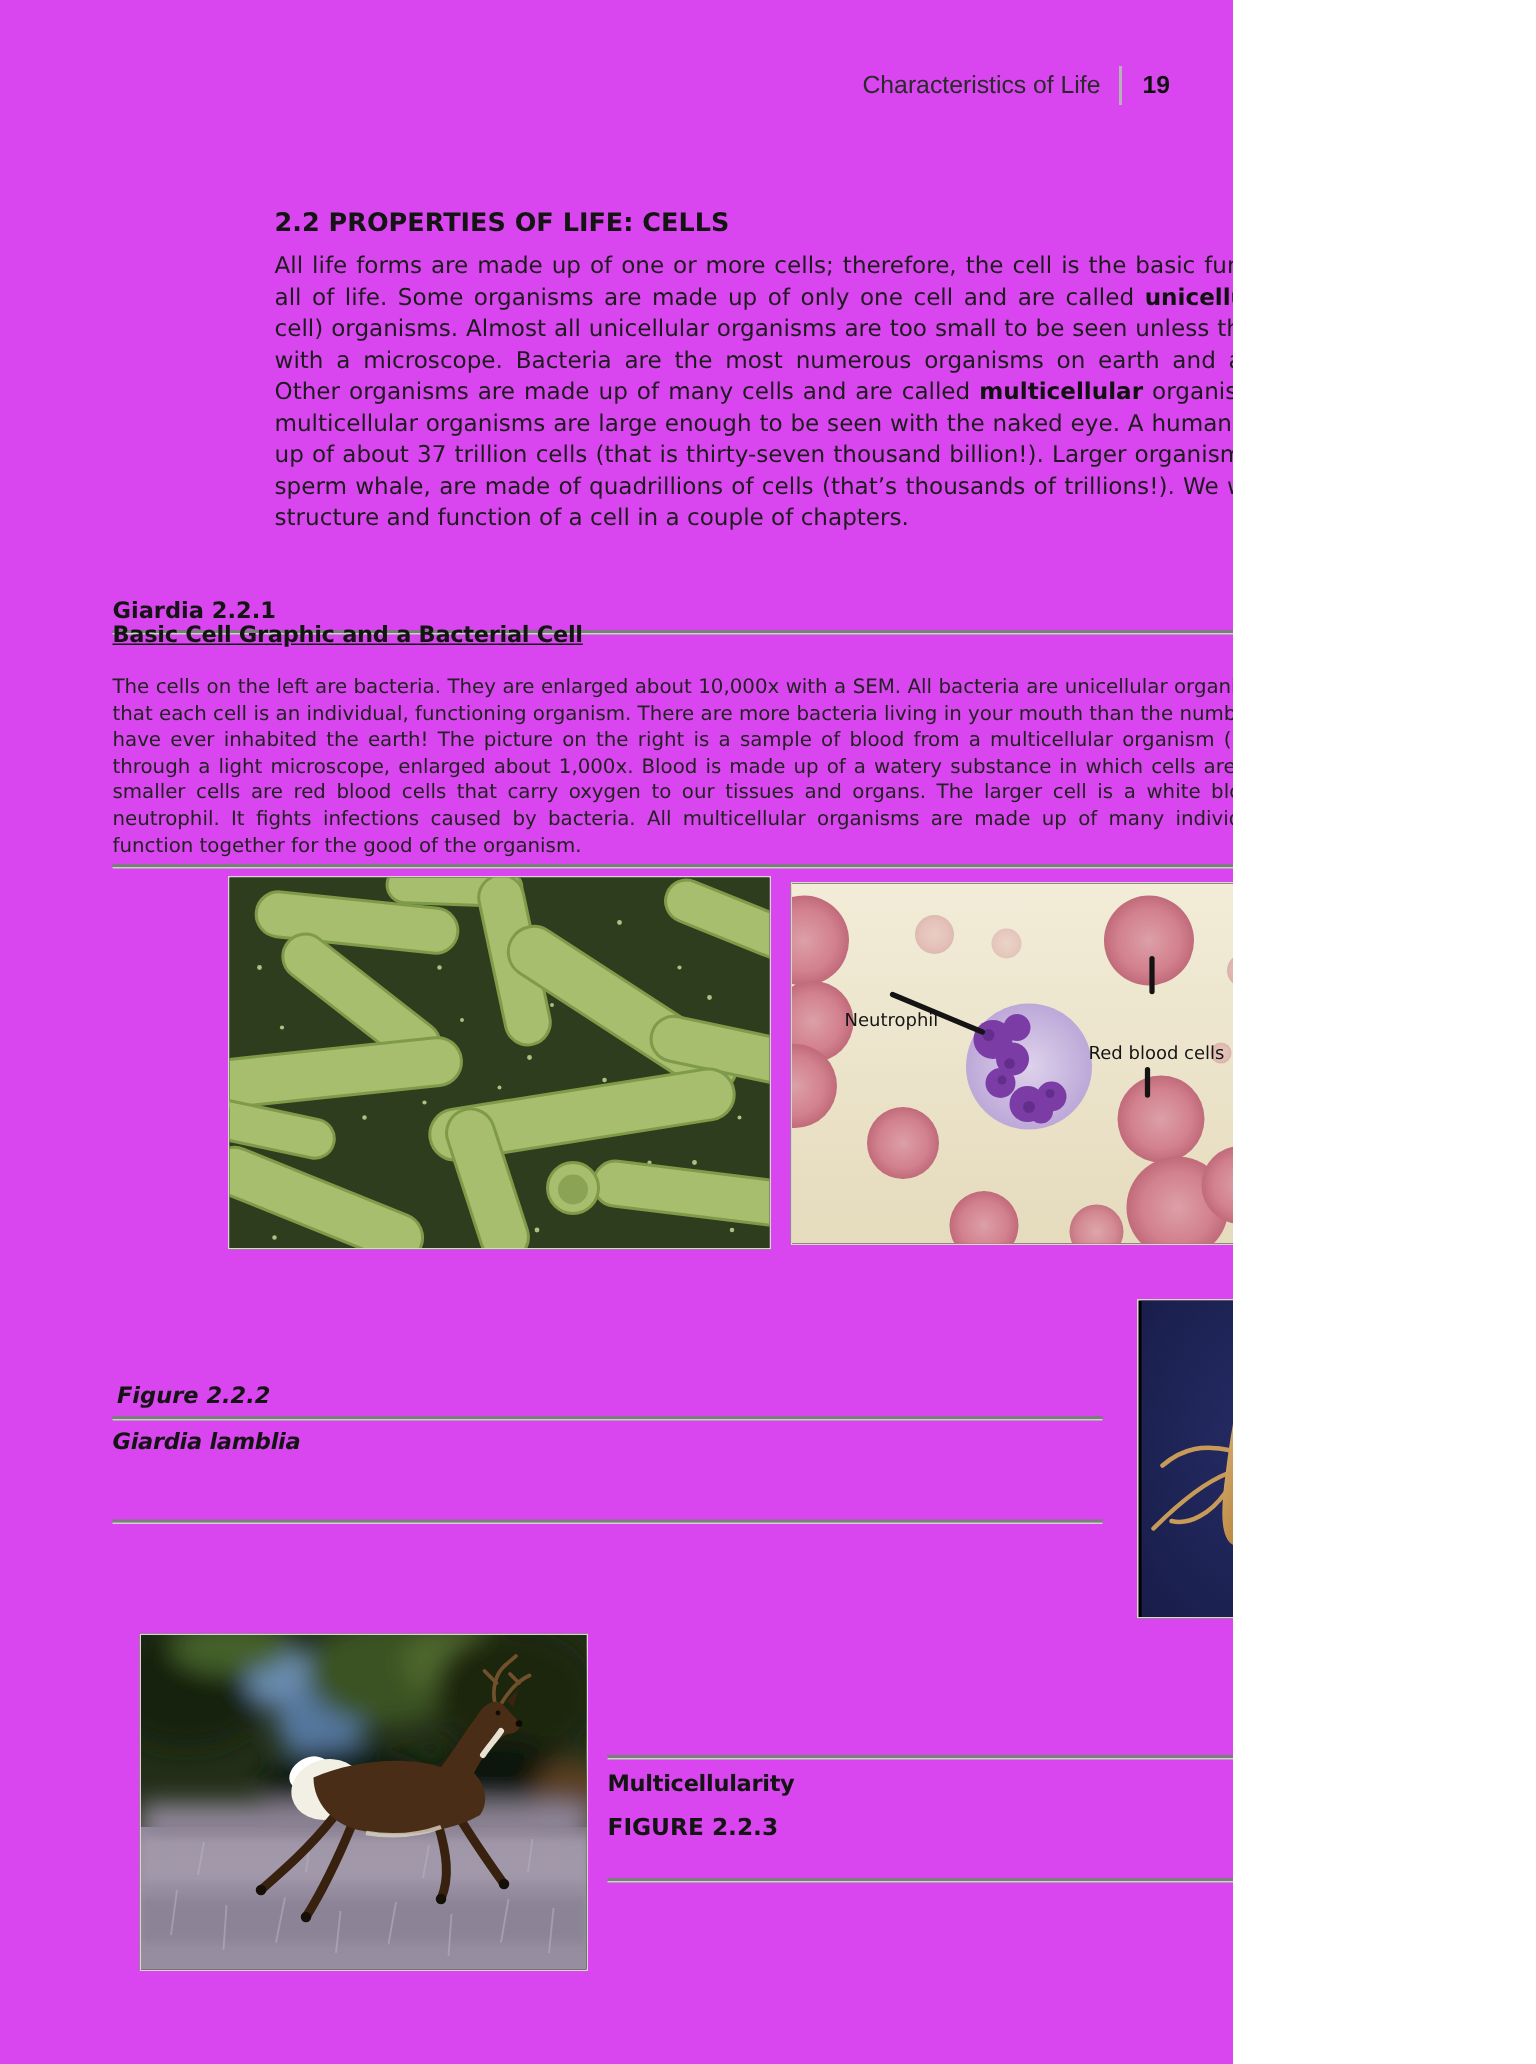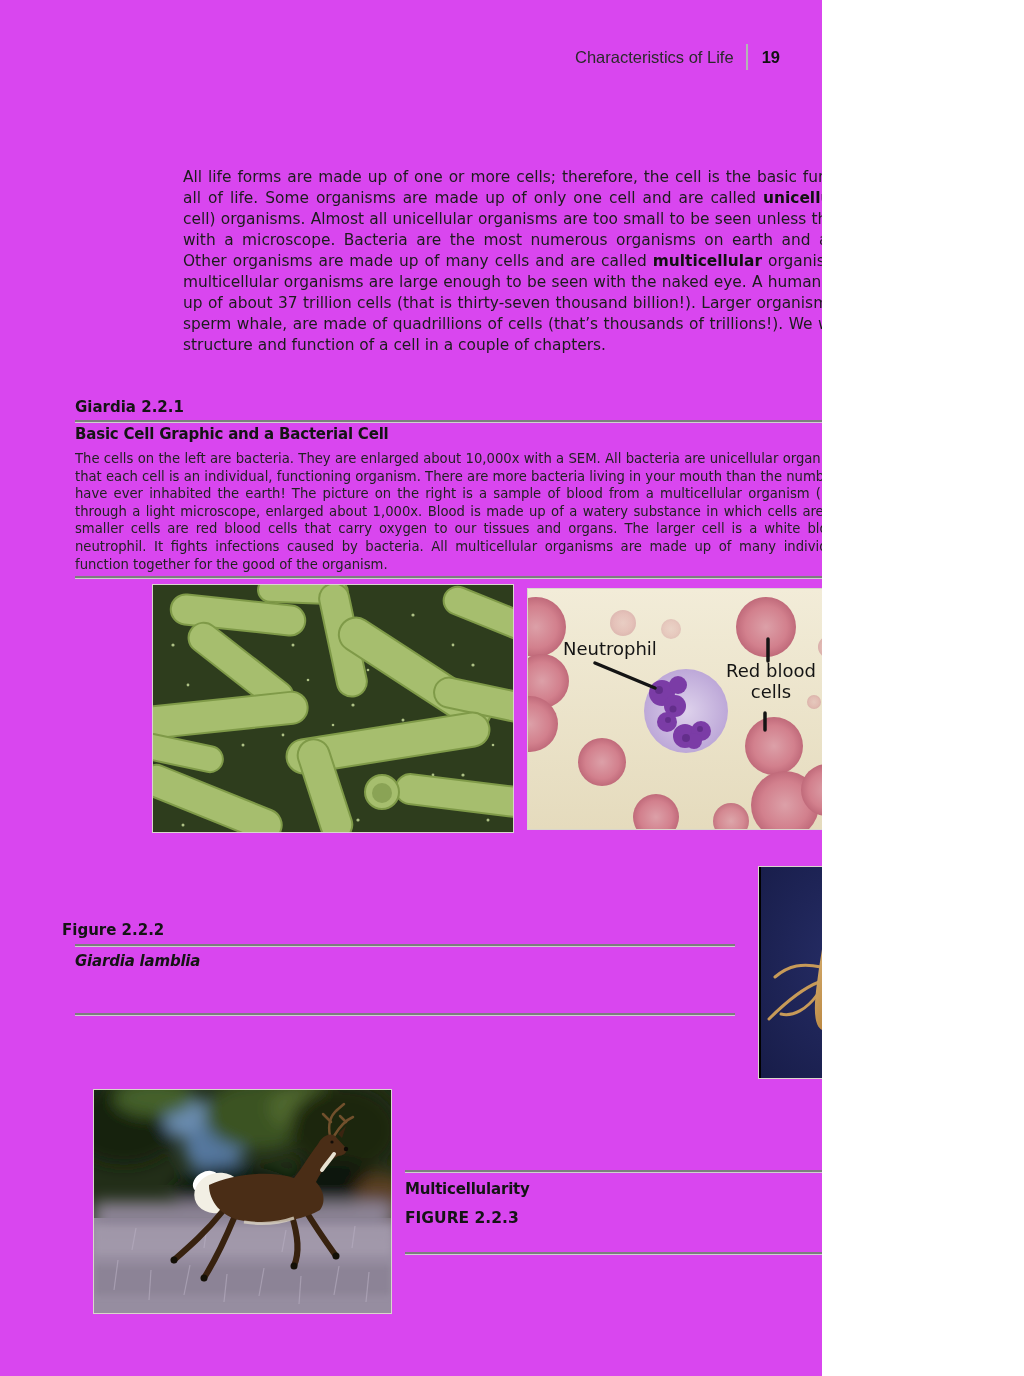--- a/index.html
+++ b/index.html
@@ -24,39 +24,40 @@
   .fig-title{position:absolute;font-size:15px;font-weight:bold;letter-spacing:-0.2px;color:#141414;}
   .fig-title.italic{font-style:italic;}
   .fig-caption{position:absolute;font-size:13.2px;line-height:17.6px;text-align:justify;color:#222;}
   .fig-caption i{font-style:italic;}
 
   
   .img-frame{position:absolute;box-sizing:border-box;border:1px solid #d9d6cc;background:#000;}
   .img-frame svg{display:block;}
 
   .blood-wrap{position:absolute;}
-  .blood-label{position:absolute;font-size:18px;color:#141414;line-height:21px;}
+  .blood-label{position:absolute;font-size:12px;color:#141414;line-height:21px;margin-top:32px;}
   .blood-label.rbc{text-align:center;width:104px;}
 </style>
 </head>
 <body>
 
 <div class="page">
 
   <div class="running-head">
     <span>Characteristics of Life</span>
     <span class="divider"></span>
     <span class="pagenum">19</span>
   </div>
 
+  <div class="sec-heading">2.2 PROPERTIES OF LIFE: CELLS</div>
   <div class="body-par"><span>All life forms are made up of one or more cells; therefore, the cell is the basic functional unit of all of life. Some organisms are made up of only one cell and are called </span><b>unicellular</b><span> (or single cell) organisms.  Almost all unicellular organisms are too small to be seen unless they are viewed with a microscope. Bacteria are the most numerous organisms on earth and are unicellular. Other organisms are made up of many cells and are called </span><b>multicellular</b><span> organisms. Almost all multicellular organisms are large enough to be seen with the naked eye. A human being is made up of about 37 trillion cells (that is thirty-seven thousand billion!). Larger organisms, such as the sperm whale, are made of quadrillions of cells (that’s thousands of trillions!). We will discuss the structure and function of a cell in a couple of chapters.</span></div>
 
   <div class="fig-label" style="left:75px;top:398px;">Giardia 2.2.1</div>
   <div class="fig-rule" style="left:75px;top:420px;width:860px;"></div>
-  <div class="fig-title" style="left:75px;top:425px;">Basic Cell Graphic and a Bacterial Cell</div>
+  <div class="fig-title" style="left:75px;top:414px;text-decoration:underline;">Basic Cell Graphic and a Bacterial Cell</div>
   <div class="fig-caption" style="left:75px;top:450px;width:860px;">The cells on the left are bacteria. They are enlarged about 10,000x with a SEM. All bacteria are unicellular organisms. This means that each cell is an individual, functioning organism. There are more bacteria living in your mouth than the number of people who have ever inhabited the earth! The picture on the right is a sample of blood from a multicellular organism (human), as seen through a light microscope, enlarged about 1,000x. Blood is made up of a watery substance in which cells are suspended. The smaller cells are red blood cells that carry oxygen to our tissues and organs. The larger cell is a white blood cell called a neutrophil. It fights infections caused by bacteria. All multicellular organisms are made up of many individual cells, which function together for the good of the organism.</div>
   <div class="fig-rule" style="left:75px;top:576px;width:860px;"></div>
 
   <div class="img-frame" style="left:152px;top:584px;width:362px;height:249px;">
     <svg width="360" height="247" viewBox="0 0 360 247">
       <rect width="360" height="247" fill="#2e3d1d"></rect>
       <g fill="#cfe3a0" opacity="0.8">
         <circle cx="20" cy="60" r="1.6"></circle>
           <circle cx="35" cy="100" r="1.4"></circle>
           <circle cx="140" cy="60" r="1.5"></circle>
@@ -190,21 +191,21 @@
       <path d="M 88,146 C 95,165 105,180 120,190 C 126,193 130,188 126,182 C 116,170 105,158 98,142 Z" fill="#a5762f"></path>
       <path d="M 95,18 C 103,28 107,52 105,82 C 103,108 99,128 90,144 C 83,157 71,168 61,163 C 52,158 53,138 56,116 C 60,84 66,48 77,30 C 83,20 90,12 95,18 Z" fill="url(#giardiabody)"></path>
       <path d="M 92,30 C 98,40 101,60 99,85 C 97,105 93,120 87,132 C 82,122 80,100 82,75 C 84,55 87,38 92,30 Z" fill="#5f4317" opacity="0.75"></path>
       <path d="M 96,20 C 104,32 106,55 104,82" stroke="#ffe9bc" stroke-width="2.5" fill="none" opacity="0.9"></path>
       <circle cx="95" cy="18" r="2.2" fill="#ffffff"></circle>
       <circle cx="130" cy="190" r="2.5" fill="#ffffff"></circle>
       <circle cx="140" cy="181" r="2.2" fill="#ffffff"></circle>
     </svg>
   </div>
 
-  <div class="fig-label" style="left:62px;top:921px;">Figure 2.2.2</div>
+  <div class="fig-label" style="left:78px;top:921px;font-style:italic;">Figure 2.2.2</div>
   <div class="fig-rule" style="left:75px;top:944px;width:660px;"></div>
   <div class="fig-title italic" style="left:75px;top:952px;">Giardia lamblia</div>
   <div class="fig-rule" style="left:75px;top:1013px;width:660px;"></div>
 
   <div class="img-frame" style="left:93px;top:1089px;width:299px;height:225px;">
     <svg width="297" height="223" viewBox="0 0 297 223">
       <defs>
         <filter id="soft8" x="-30%" y="-30%" width="160%" height="160%">
             <feGaussianBlur stdDeviation="8"></feGaussianBlur>
           </filter>

